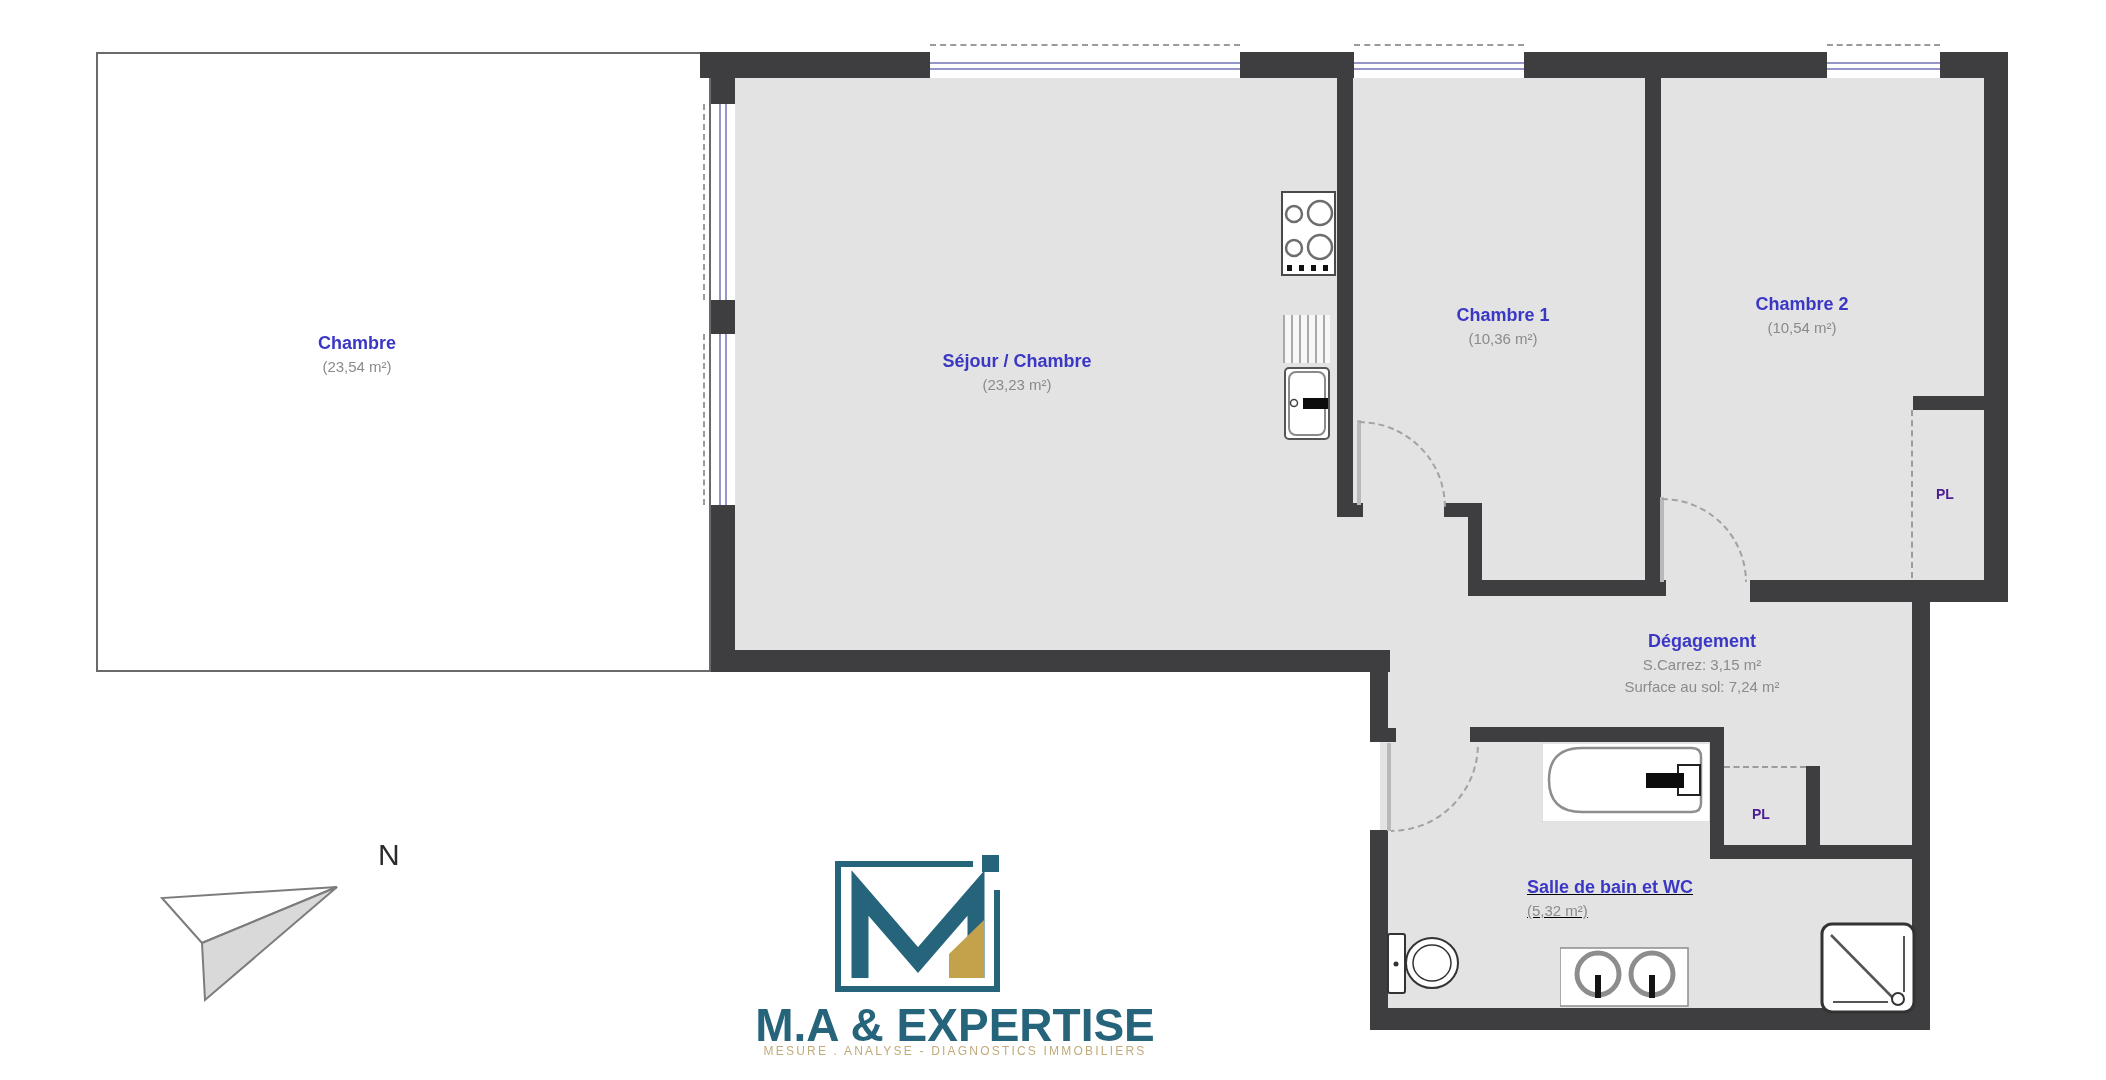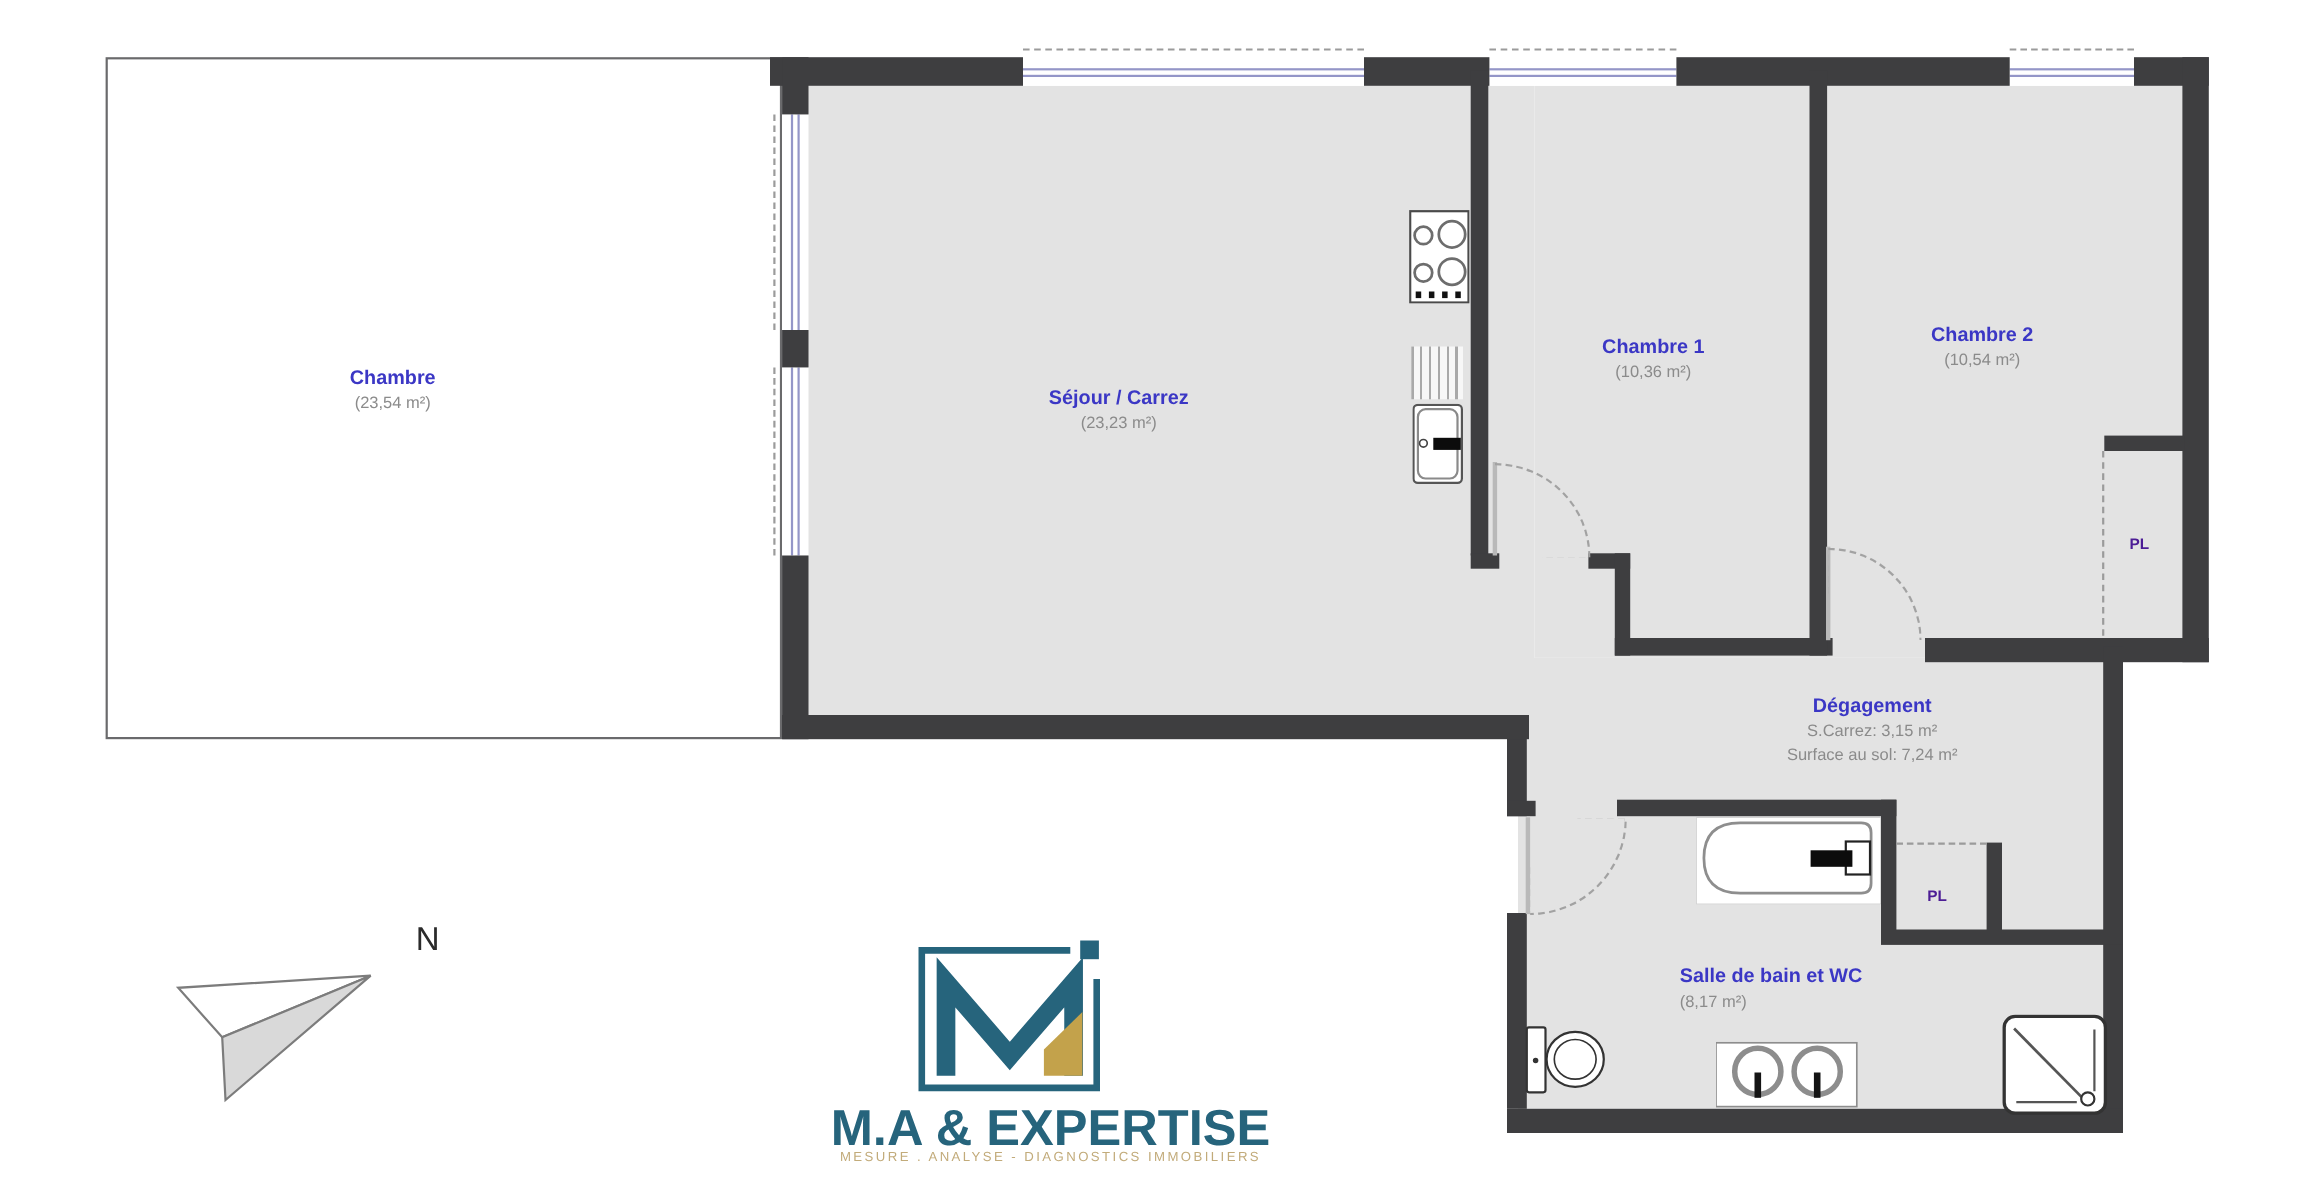--- a/index.html
+++ b/index.html
@@ -147,39 +147,39 @@
     <line x1="84" y1="14" x2="84" y2="70" stroke="#555" stroke-width="2"></line>
     <line x1="13" y1="80" x2="68" y2="80" stroke="#555" stroke-width="2"></line>
     <circle cx="78" cy="77" r="6" fill="#ffffff" stroke="#333" stroke-width="2"></circle>
   </svg>
 
   <div class="roomlab" style="left:257px;top:330px;width:200px;">
     <span class="nm">Chambre</span>
     <span class="ar">(23,54 m²)</span>
   </div>
   <div class="roomlab" style="left:917px;top:348px;width:200px;">
-    <span class="nm">Séjour / Carrez</span>
+    <span class="nm">Séjour / Chambre</span>
     <span class="ar">(23,23 m²)</span>
   </div>
   <div class="roomlab" style="left:1403px;top:302px;width:200px;">
     <span class="nm">Chambre 1</span>
     <span class="ar">(10,36 m²)</span>
   </div>
   <div class="roomlab" style="left:1702px;top:291px;width:200px;">
     <span class="nm">Chambre 2</span>
     <span class="ar">(10,54 m²)</span>
   </div>
   <div class="roomlab leftlab" style="left:1537px;top:628px;width:330px;text-align:center;">
     <span class="nm">Dégagement</span>
     <span class="ar">S.Carrez: 3,15 m²</span>
     <span class="ar">Surface au sol: 7,24 m²</span>
   </div>
-  <div class="roomlab leftlab" style="left:1527px;top:874px;width:260px;text-align:left;">
+  <div class="roomlab leftlab" style="left:1527px;top:874px;width:260px;text-align:left;text-decoration:underline;">
     <span class="nm">Salle de bain et WC</span>
-    <span class="ar">(8,17 m²)</span>
+    <span class="ar">(5,32 m²)</span>
   </div>
 
   <div class="pl" style="left:1936px;top:486px;">PL</div>
   <div class="pl" style="left:1752px;top:806px;">PL</div>
 
   <svg class="abs" style="left:150px;top:850px;" width="260" height="165">
     <polygon points="187,37 12,48 52,93" fill="#ffffff" stroke="#7c7c7c" stroke-width="2"></polygon>
     <polygon points="187,37 52,93 55,150" fill="#d9d9d9" stroke="#7c7c7c" stroke-width="2"></polygon>
   </svg>
   <div class="north-n">N</div>

